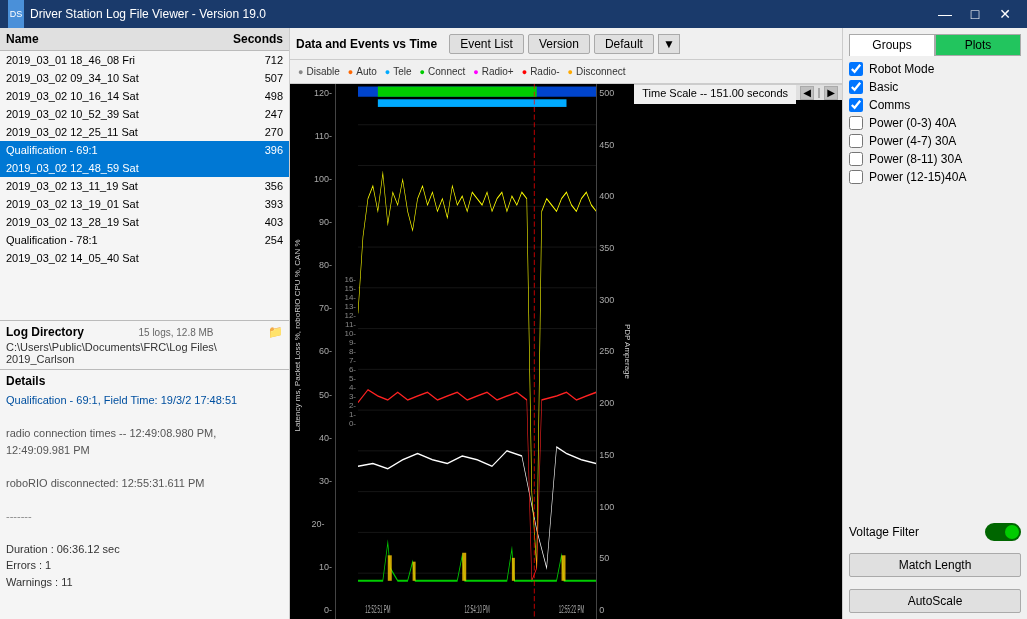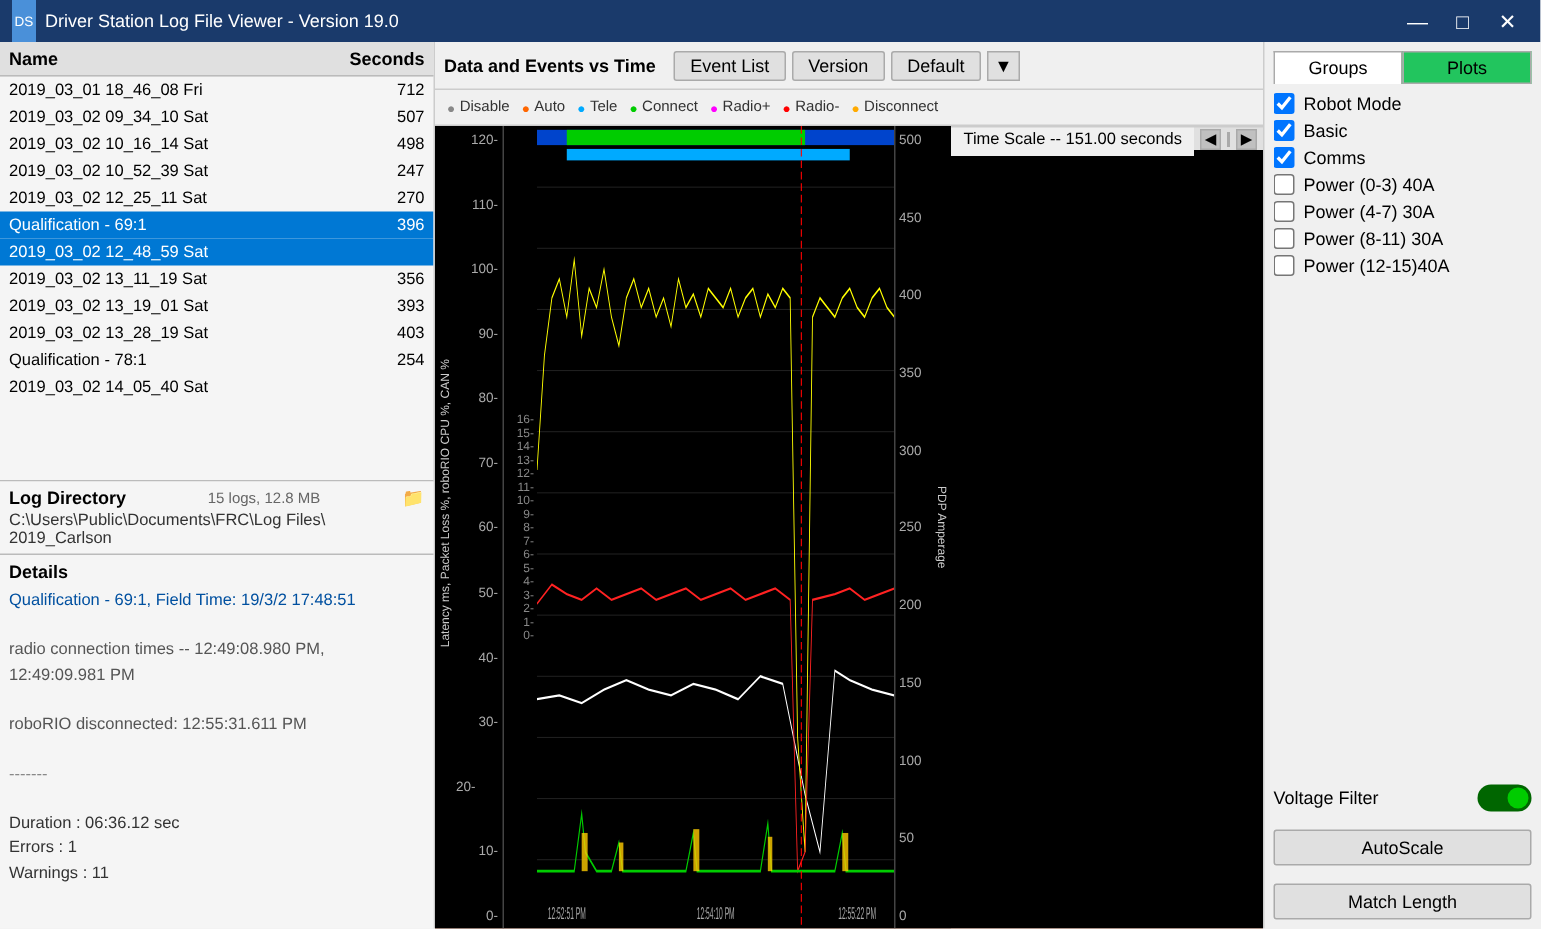--- a/index.html
+++ b/index.html
@@ -41,21 +41,21 @@
     .log-dir-info { font-size: 10px; color: #666; }
     .log-dir-path { font-size: 11px; color: #333; margin-top: 2px; }
     .folder-icon { cursor: pointer; display: inline-flex; align-items: center; }
 
     .details-section { flex: 1; padding: 4px 6px; background: #f5f5f5; overflow: hidden; }
     .details-label { font-weight: bold; font-size: 12px; margin-bottom: 4px; }
     .details-scroll { height: calc(100% - 20px); overflow-y: auto; }
     .details-text { font-size: 11px; line-height: 1.5; white-space: pre-wrap; }
 
     
-    .center-panel { flex: 1; display: flex; flex-direction: column; background: #c2410c; }
+    .center-panel { flex: 1; display: flex; flex-direction: column; background: #14b8a6; }
     
     .toolbar { background: #f0f0f0; border-bottom: 1px solid #ccc; display: flex; align-items: center; gap: 4px; padding: 4px 6px; height: 32px; }
     .toolbar-btn { padding: 2px 10px; background: #e0e0e0; border: 1px solid #aaa; cursor: pointer; font-size: 12px; border-radius: 2px; }
     .toolbar-dropdown { padding: 2px 4px; background: #e0e0e0; border: 1px solid #aaa; cursor: pointer; font-size: 12px; display: flex; align-items: center; gap: 4px; }
 
     .legend-bar { background: #f0f0f0; border-bottom: 1px solid #ccc; display: flex; align-items: center; gap: 8px; padding: 3px 8px; height: 24px; font-size: 11px; }
     .legend-item { display: flex; align-items: center; gap: 3px; }
     .scrollbar-bar { background: #e0e0e0; border-top: 1px solid #ccc; height: 16px; display: flex; align-items: center; padding: 0 4px; gap: 4px; }
     .scroll-arrow { width: 14px; height: 14px; background: #c0c0c0; border: 1px solid #aaa; display: flex; align-items: center; justify-content: center; cursor: pointer; font-size: 10px; }
     .scroll-track { flex: 1; height: 10px; background: #d0d0d0; border: 1px solid #aaa; position: relative; }
@@ -229,21 +229,21 @@
             <div style="color: rgb(170, 170, 170); font-size: 9px; text-align: right; padding-right: 3px;">120-</div>
             <div style="color: rgb(170, 170, 170); font-size: 9px; text-align: right; padding-right: 3px;">110-</div>
             <div style="color: rgb(170, 170, 170); font-size: 9px; text-align: right; padding-right: 3px;">100-</div>
             <div style="color: rgb(170, 170, 170); font-size: 9px; text-align: right; padding-right: 3px;">90-</div>
             <div style="color: rgb(170, 170, 170); font-size: 9px; text-align: right; padding-right: 3px;">80-</div>
             <div style="color: rgb(170, 170, 170); font-size: 9px; text-align: right; padding-right: 3px;">70-</div>
             <div style="color: rgb(170, 170, 170); font-size: 9px; text-align: right; padding-right: 3px;">60-</div>
             <div style="color: rgb(170, 170, 170); font-size: 9px; text-align: right; padding-right: 3px;">50-</div>
             <div style="color: rgb(170, 170, 170); font-size: 9px; text-align: right; padding-right: 3px;">40-</div>
             <div style="color: rgb(170, 170, 170); font-size: 9px; text-align: right; padding-right: 3px;">30-</div>
-            <div style="color: rgb(170, 170, 170); font-size: 9px; text-align: left; padding-right: 3px;">20-</div>
+            <div style="color: rgb(170, 170, 170); font-size: 9px; text-align: center; padding-right: 3px;">20-</div>
             <div style="color: rgb(170, 170, 170); font-size: 9px; text-align: right; padding-right: 3px;">10-</div>
             <div style="color: rgb(170, 170, 170); font-size: 9px; text-align: right; padding-right: 3px;">0-</div>
           </div>
 
         <div style="width:22px;background:#000;display:flex;flex-direction:column;justify-content:center;padding:4px 0;" id="secondaryTicks">
             <div style="color: rgb(136, 136, 136); font-size: 8px; text-align: right; padding-right: 2px;">16-</div>
             <div style="color: rgb(136, 136, 136); font-size: 8px; text-align: right; padding-right: 2px;">15-</div>
             <div style="color: rgb(136, 136, 136); font-size: 8px; text-align: right; padding-right: 2px;">14-</div>
             <div style="color: rgb(136, 136, 136); font-size: 8px; text-align: right; padding-right: 2px;">13-</div>
             <div style="color: rgb(136, 136, 136); font-size: 8px; text-align: right; padding-right: 2px;">12-</div>
@@ -372,18 +372,18 @@
           <span class="checkbox-label">Power (12-15)40A</span>
         </div>
       </div>
     <div class="toggle-section" id="toggleSection">
         <div class="toggle-row">
           <span class="toggle-label">Voltage Filter</span>
           <div class="toggle-switch on">
             <div class="toggle-knob"></div>
           </div>
         </div>
+        <div class="action-btn">Match Length</div>
         <div class="action-btn">AutoScale</div>
-        <div class="action-btn">Match Length</div>
       </div>
   </div>
 
 </div>
 
 </body></html>

